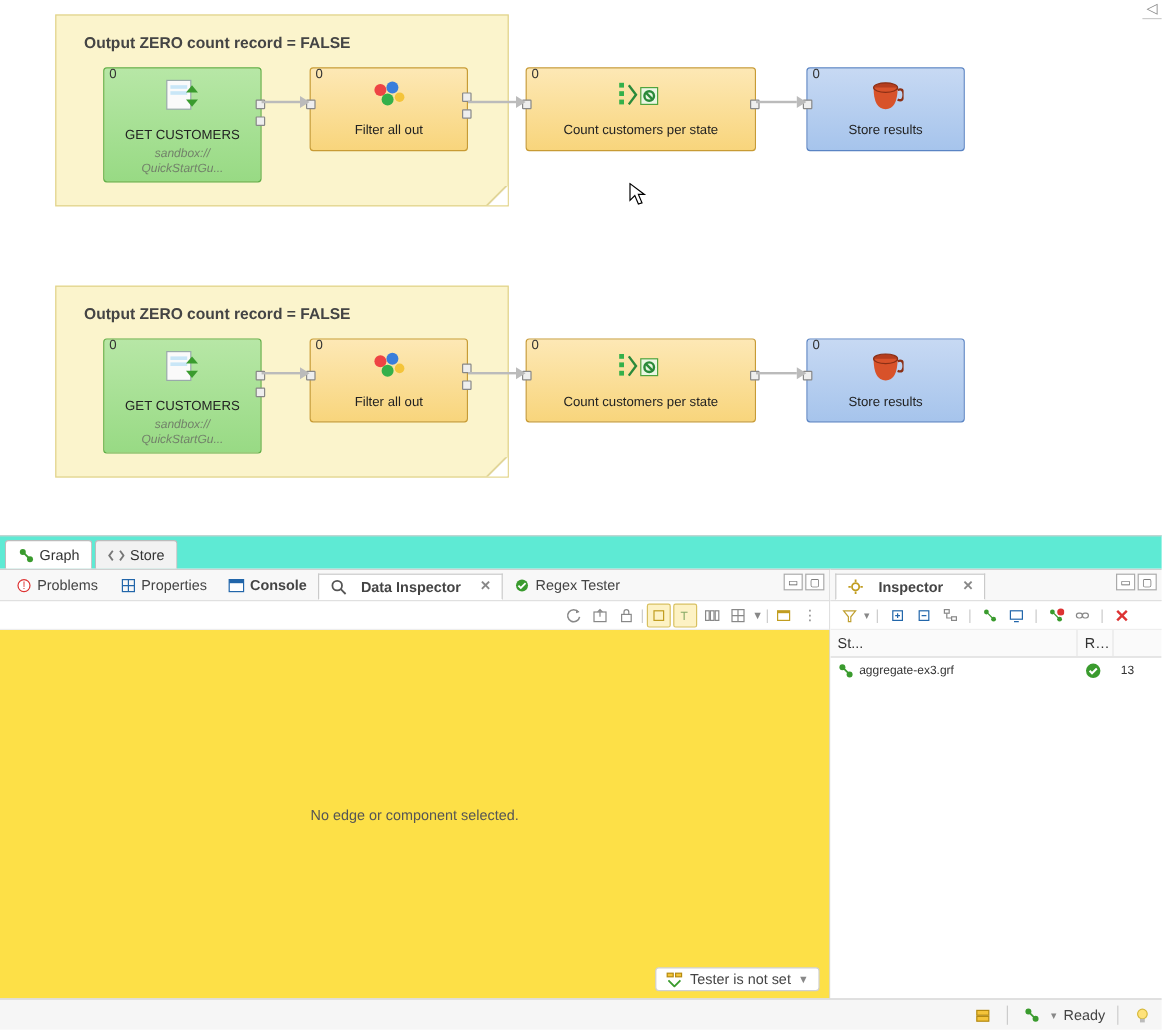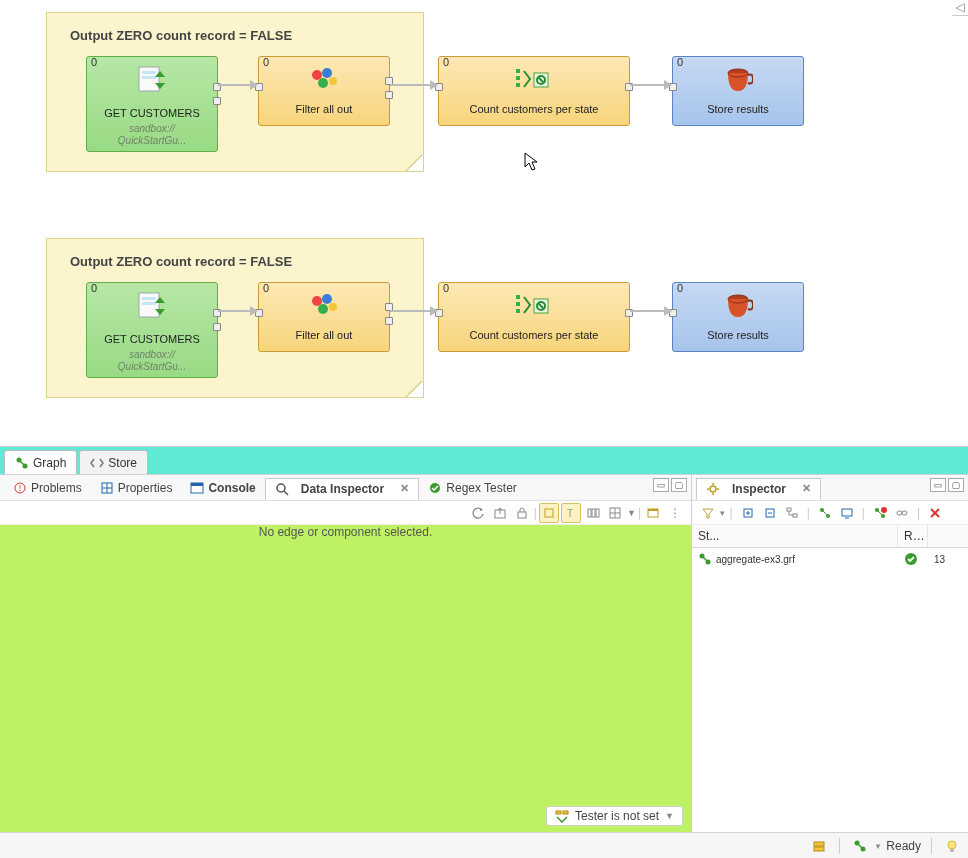--- a/index.html
+++ b/index.html
@@ -219,23 +219,23 @@
     height: 20px;
     display: inline-flex;
     align-items: center;
     justify-content: center;
     color: #555;
     border-radius: 2px;
   }
   .view-body {
     flex: 1;
     display: flex;
-    align-items: flex-start;
+    align-items: center;
     justify-content: center;
-    background: #bef264;
+    background: #fde047;
     color: #555;
     font-size: 12px;
     position: relative;
   }
   .filter-bar {
     position: absolute;
     bottom: 6px;
     right: 8px;
     display: inline-flex;
     align-items: center;

